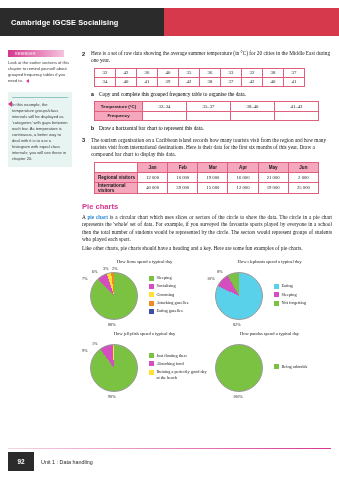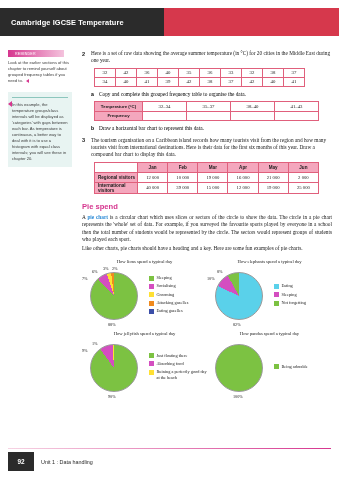--- a/index.html
+++ b/index.html
@@ -103,21 +103,21 @@
   .footer-text { font-family: "Liberation Sans", sans-serif; font-size: 5.4px; color: #2b2b2b;
                  margin-left: 7px; }
 </style>
 </head>
 <body>
 
 <div class="page">
 
   <div class="header">
     <div class="header-dark">
-      <span class="header-title">Cambridge IGCSE Temperature</span>
+      <span class="header-title">Cambridge IGCSE Socialising</span>
     </div>
     <div class="header-red"></div>
   </div>
 
   <div class="sidebar">
     <div class="rem-arrow-l"></div>
     <div class="rem-tab">
       <span class="rem-tab-label">REMINDER</span>
     </div>
     <div class="rem-text">
@@ -225,21 +225,21 @@
             <td>40 000</td>
             <td>39 000</td>
             <td>15 000</td>
             <td>12 000</td>
             <td>19 000</td>
             <td>25 000</td>
           </tr>
         </tbody>
     </table>
 
-    <div class="section-title">Pie spend</div>
+    <div class="section-title">Pie charts</div>
     <div class="body-text">
       <span>A </span><span class="kw">pie chart</span><span> is a circular chart which uses slices or sectors of the circle to show the data. The circle in a pie chart represents the 'whole' set of data. For example, if you surveyed the favourite sports played by everyone in a school then the total number of students would be represented by the circle. The sectors would represent groups of students who played each sport.</span>
     </div>
     <div class="body-text" style="margin-top:2px">Like other charts, pie charts should have a heading and a key. Here are some fun examples of pie charts.</div>
 
     <div class="charts">
       <div class="chart-row">
         <div class="chart-cell">
             <div class="chart-title">How lions spend a typical day</div>
             <div class="chart-inner">

